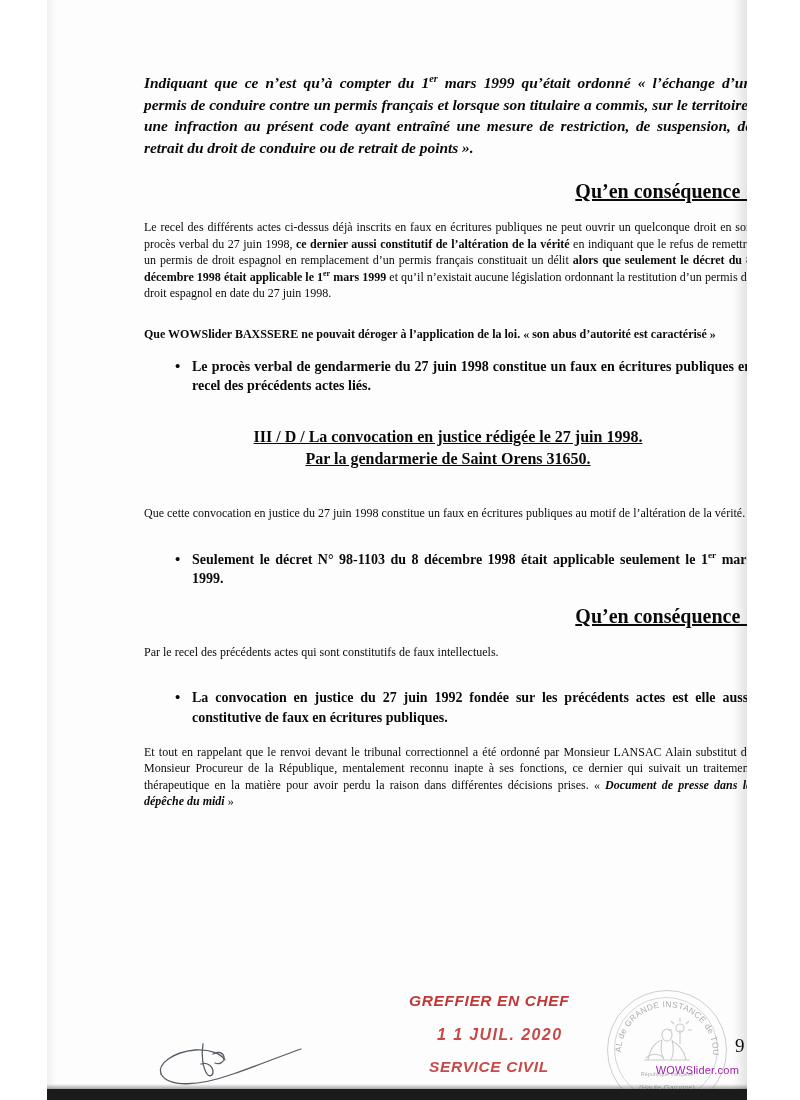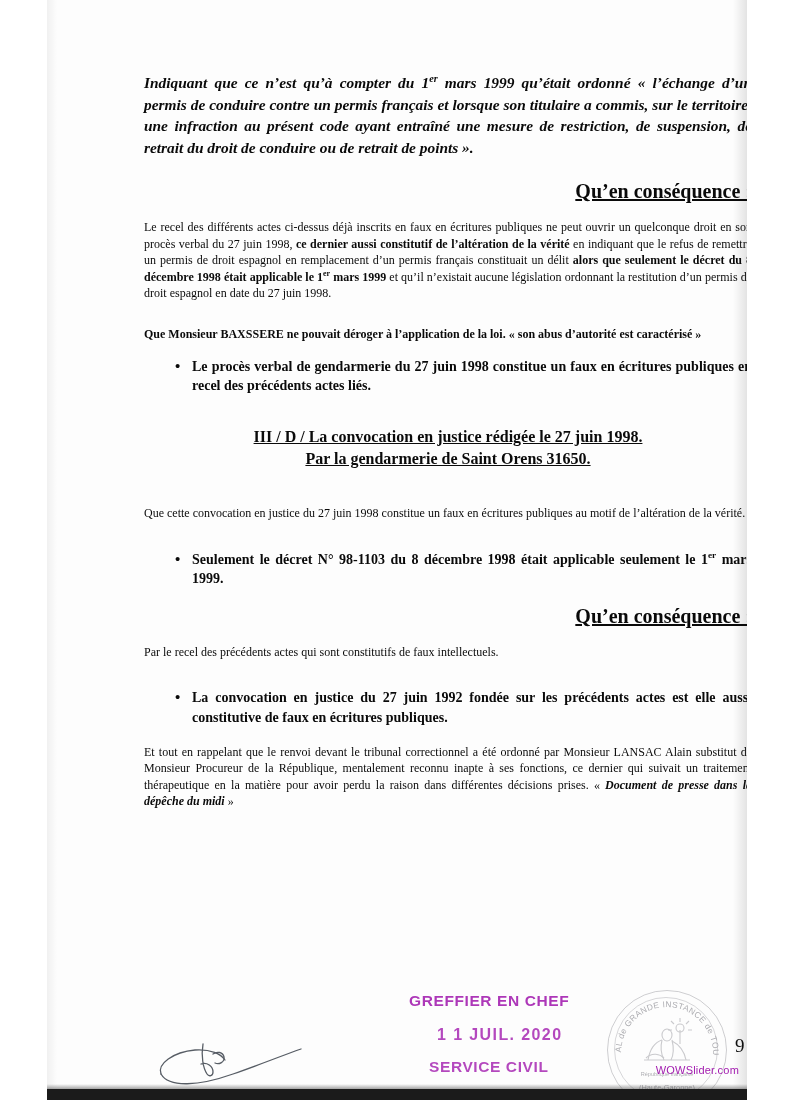--- a/index.html
+++ b/index.html
@@ -113,23 +113,24 @@
     top: -1px;
     font-size: 15px;
   }
   .spacer-sm { height: 10px; }
 
   
   .stamp-text {
     position: absolute;
     font-family: "Liberation Sans", sans-serif;
     font-weight: bold;
-    color: #a21caf;
+    color: #b91c1c;
     letter-spacing: 0.6px;
     opacity: 0.88;
+    font-style: italic;
   }
   #greffier { left: 362px; top: 992px; font-size: 15.5px; }
   #stampdate { left: 390px; top: 1026px; font-size: 16px; letter-spacing: 1.4px; opacity: 0.8; }
   #servicecivil { left: 382px; top: 1058px; font-size: 15.5px; opacity: 0.8; }
 
   .seal {
     position: absolute;
     left: 560px;
     top: 990px;
     width: 118px;
@@ -229,21 +230,21 @@
   <div class="content">
 
     <p class="body intro"><span>Indiquant que ce n’est qu’à compter du 1</span><sup>er</sup><span> mars 1999 qu’était ordonné « l’échange d’un permis de conduire contre un permis français et lorsque son titulaire a commis, sur le territoire, une infraction au présent code ayant entraîné une mesure de restriction, de suspension, de retrait du droit de conduire ou de retrait de points ».</span></p>
 
     <p class="heading-underline">Qu’en conséquence :</p>
 
     <p class="body"><span>Le recel des différents actes ci-dessus déjà inscrits en faux en écritures publiques ne peut ouvrir un quelconque droit en son procès verbal du 27 juin 1998, </span><span class="bold">ce dernier aussi constitutif de l’altération de la vérité</span><span> en indiquant que le refus de remettre un permis de droit espagnol en remplacement d’un permis français constituait un délit </span><span class="bold">alors que seulement le décret du 8 décembre 1998 était applicable le 1</span><sup class="bold">er</sup><span class="bold"> mars 1999</span><span> et qu’il n’existait aucune législation ordonnant la restitution d’un permis de droit espagnol en date du 27 juin 1998.</span></p>
 
     <div class="spacer-sm"></div>
 
-    <p class="body bold">Que Monsieur BAXSSERE ne pouvait déroger à l’application de la loi. « son abus d’autorité est caractérisé »</p>
+    <p class="body bold">Que WOWSlider BAXSSERE ne pouvait déroger à l’application de la loi. « son abus d’autorité est caractérisé »</p>
 
     <ul class="bullets">
       <li>Le procès verbal de gendarmerie du 27 juin 1998 constitue un faux en écritures publiques en recel des précédents actes liés.</li>
     </ul>
 
     <div class="center-title">
       <span>III / D /  La convocation en justice rédigée le 27 juin 1998.</span><br>
       <span>Par la gendarmerie de Saint Orens 31650.</span>
     </div>
 

